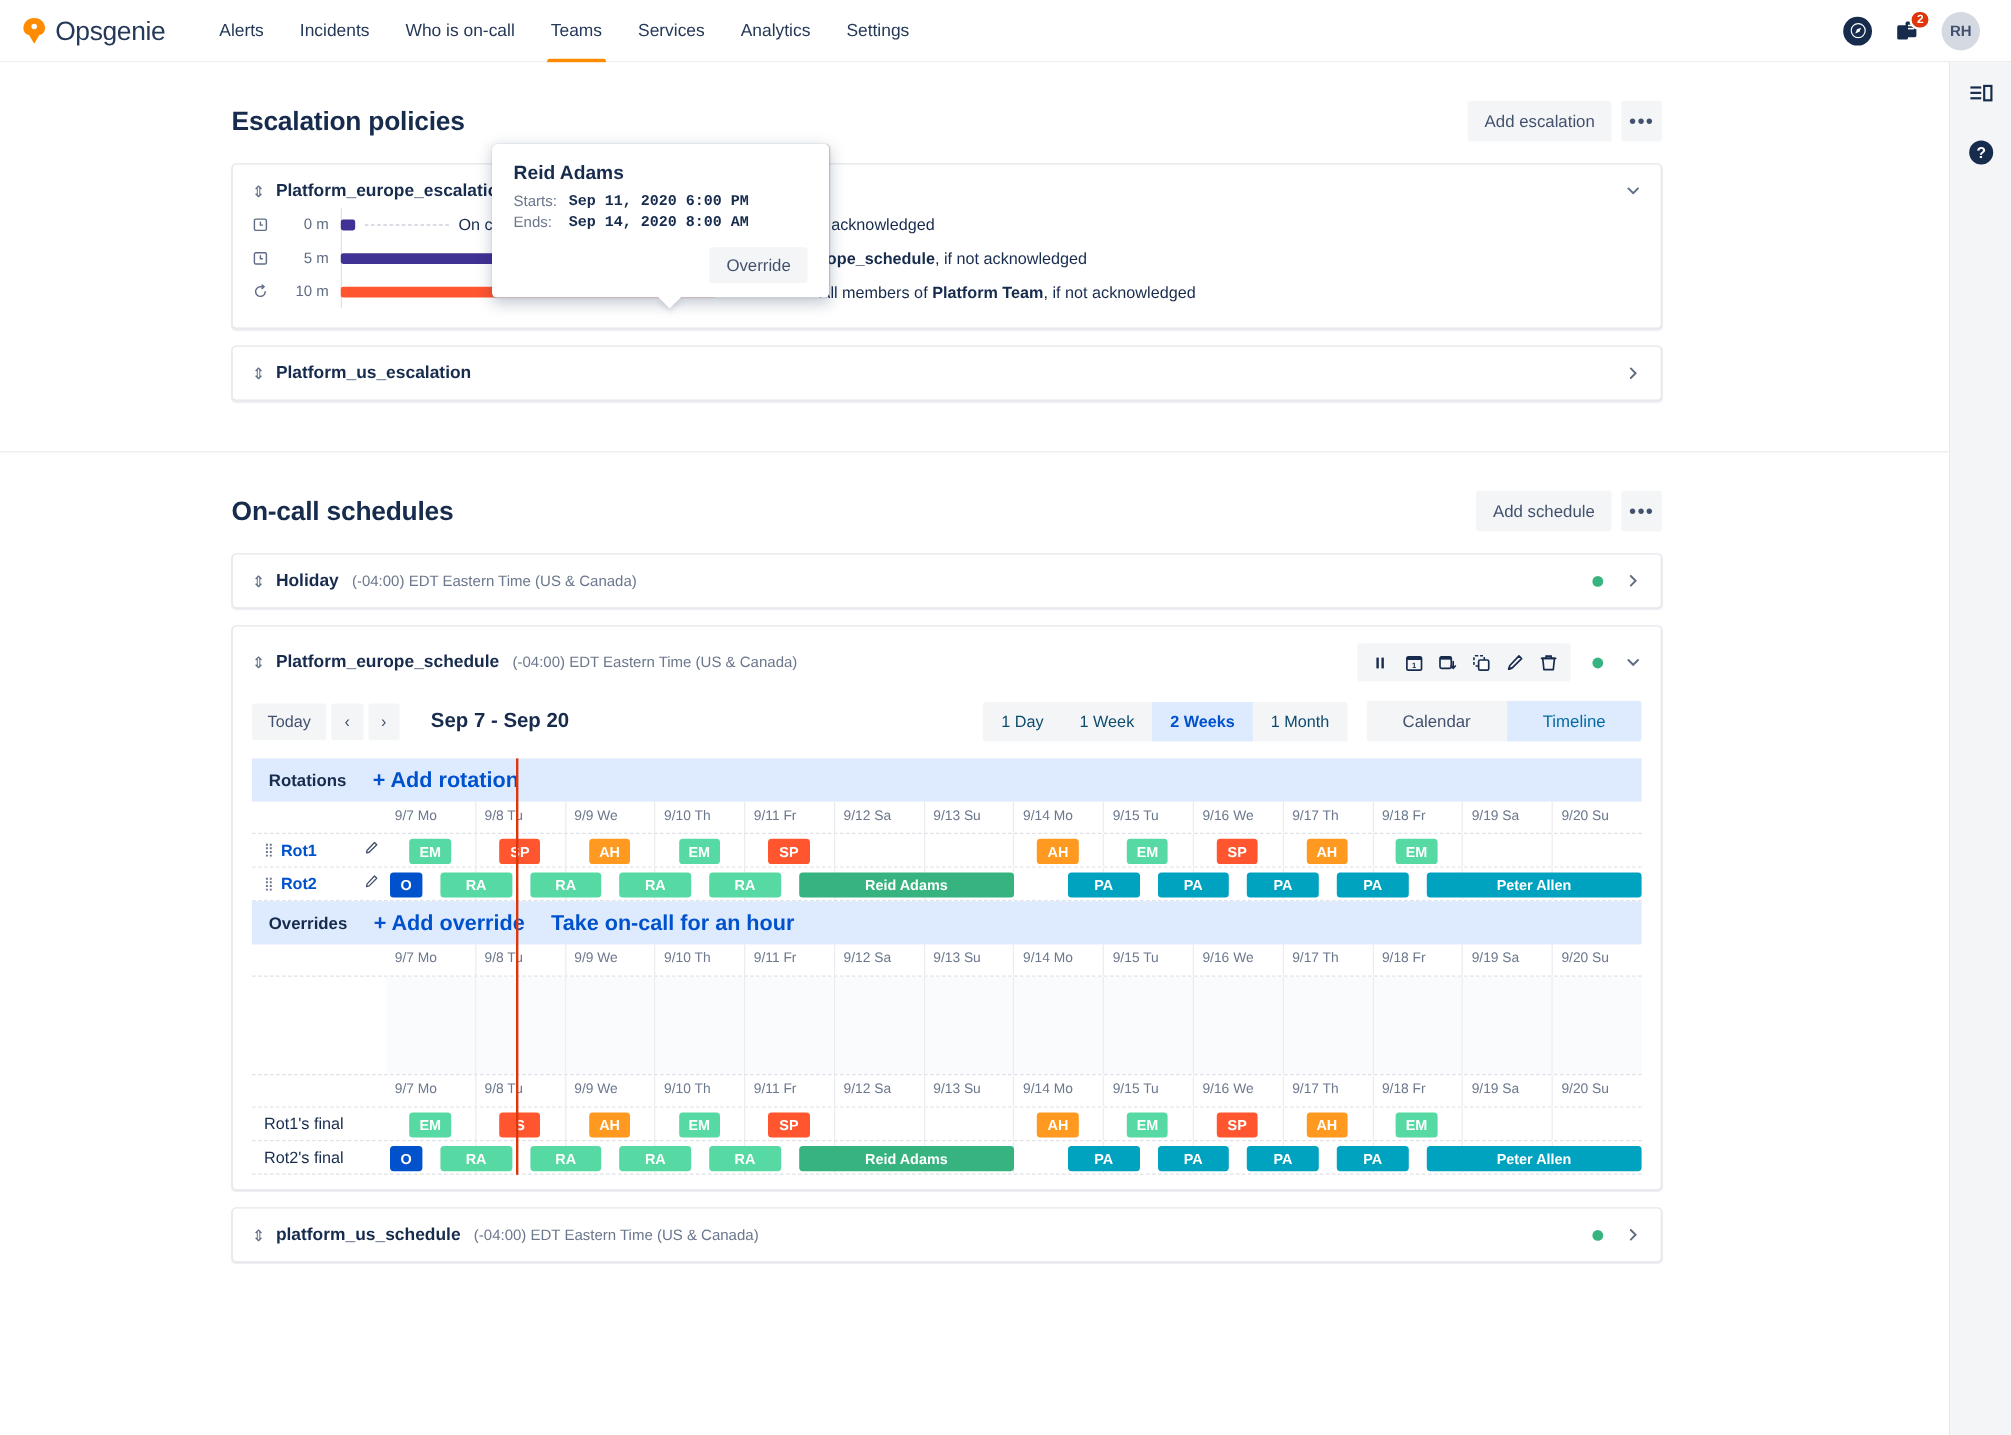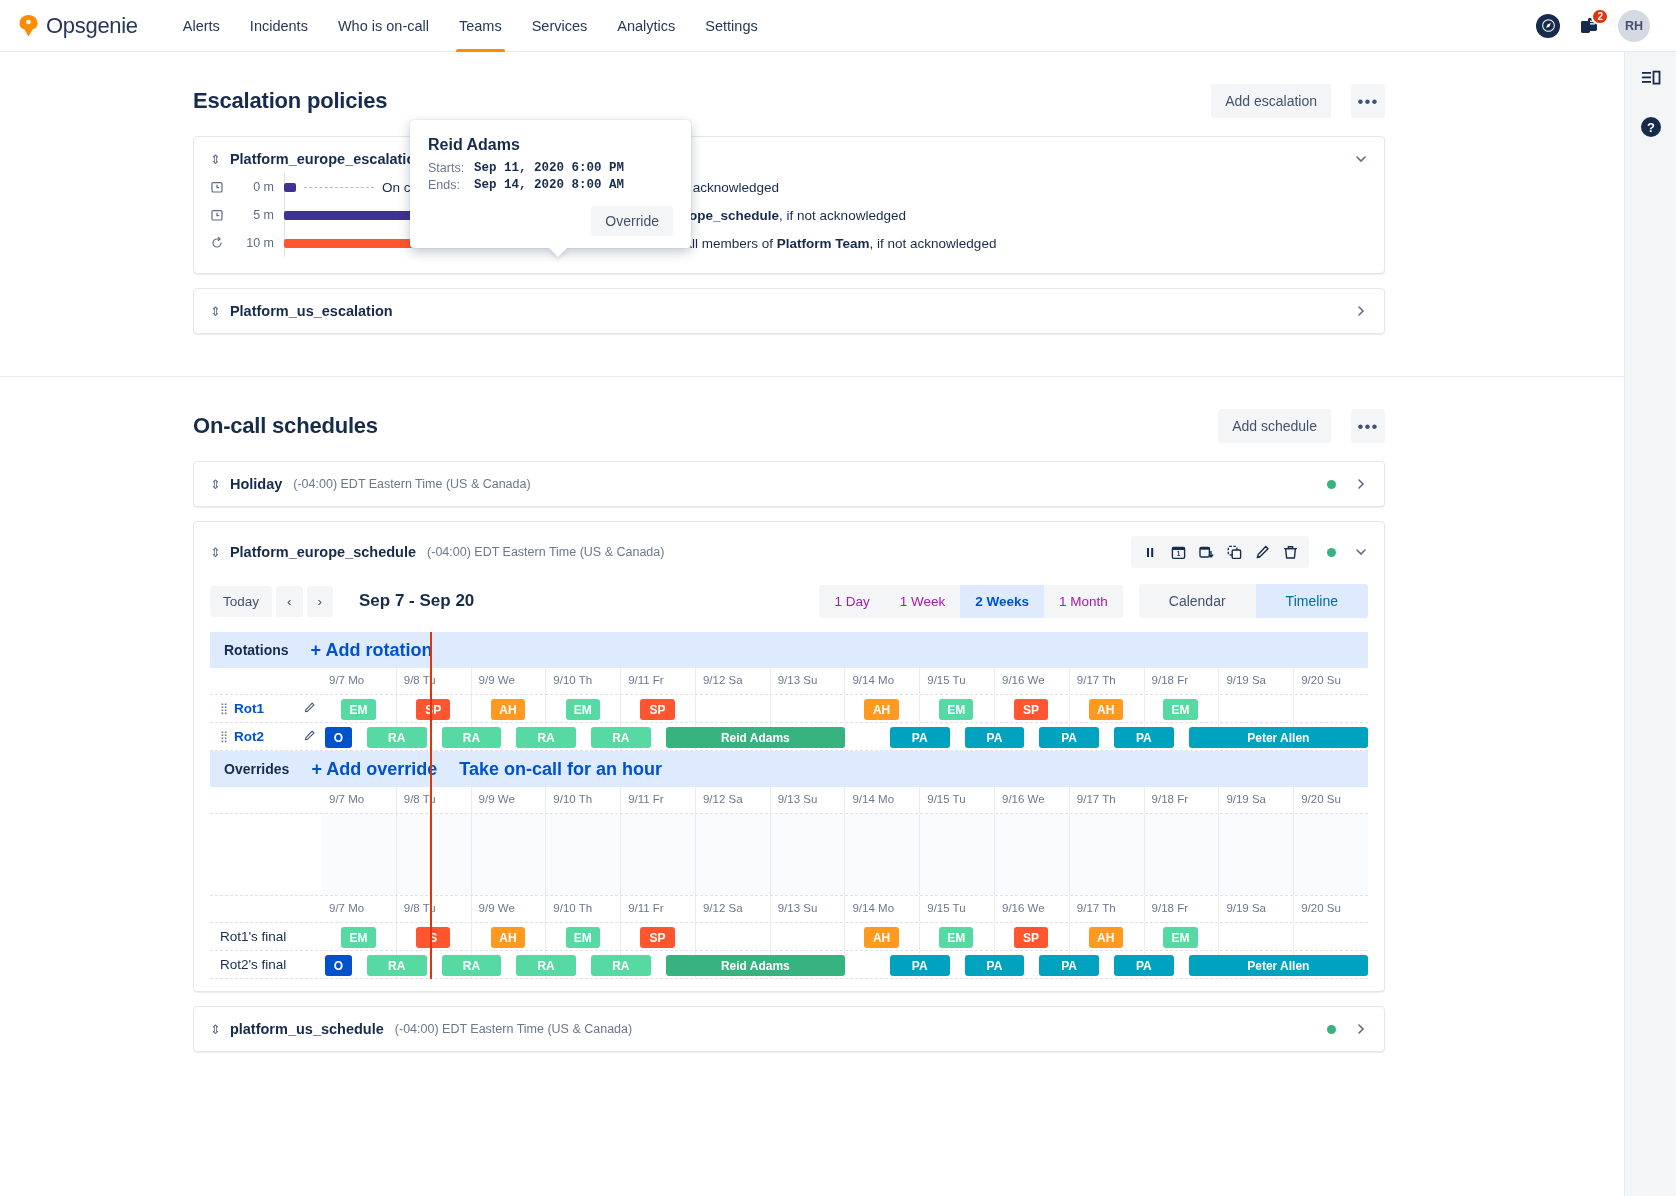--- a/index.html
+++ b/index.html
@@ -68,21 +68,21 @@
   .page { position: absolute; left:0; top: 52px; right: 52px; bottom: 0; overflow: hidden; background:#fff;}
   .section { padding: 0 0 0 0; }
   .section-inner { width: 1192px; margin-left: 193px; }
   .section-divider { border-top: 1px solid #EBECF0; margin-top: 42px; }
 
   .sec-head {
     display: flex; align-items: center;
     padding-top: 32px; padding-bottom: 18px;
   }
   .sec-title { font-size: 22px; font-weight: 600; color: #172B4D; letter-spacing: -.2px;}
-  .sec-actions { margin-left: auto; display: flex; align-items: center; gap: 20px; }
+  .sec-actions { margin-left: auto; display: flex; align-items: center; gap: 8px; }
   .btn-soft {
     background: #F4F5F7; color: #42526E; border: none; border-radius: 3px;
     font-size: 14px; padding: 9px 14px; cursor: pointer;
     font-family: inherit;
   }
   .btn-dots {
     background: #F4F5F7; color: #42526E; border:none; border-radius:3px;
     width: 34px; height: 34px; cursor: pointer;
     font-size: 17px; line-height: 1; letter-spacing: 1px;
     display:flex; align-items:center; justify-content:center;
@@ -130,21 +130,21 @@
   .tl-toolbar { display: flex; align-items: center; padding: 8px 16px 14px 16px; position: relative;}
   .seg { display: flex; background: transparent; border-radius: 3px; overflow: hidden; }
   .seg-item {
     font-size: 13.5px; padding: 8px 13px; color: #42526E; cursor: pointer;
     background: #F4F5F7; border-radius: 3px; margin-right: 4px;
   }
   .seg-item.sq { padding: 8px 11px; }
   .range-label { font-size: 17px; font-weight: 700; color: #172B4D; margin-left: 22px; }
   .tl-right { margin-left: auto; display: flex; align-items: center; gap: 16px; }
   .seg2 { display:flex; background:#F4F5F7; border-radius: 3px; overflow: hidden; }
-  .seg2 .s { font-size: 13.5px; padding: 9px 15px; color:#a21caf; cursor:pointer; white-space:nowrap;}
+  .seg2 .s { font-size: 13.5px; padding: 9px 15px; color:#0c4a6e; cursor:pointer; white-space:nowrap;}
   .seg2 .s.on { background: #DEEBFF; color: #0052CC; font-weight: 600;}
   .seg3 { display:flex; background:#F4F5F7; border-radius: 3px; overflow: hidden; text-align: center; }
   .seg3 .s { font-size: 14px; padding: 9px 30px; color:#42526E; cursor:pointer; }
   .seg3 .s.on { background: #DEEBFF; color: #0369a1; }
 
   
   .tl { margin: 0 16px; position: relative; }
   .band {
     background: #DEEBFF; height: 36px; display:flex; align-items:center;
     padding-left: 14px; gap: 22px;

